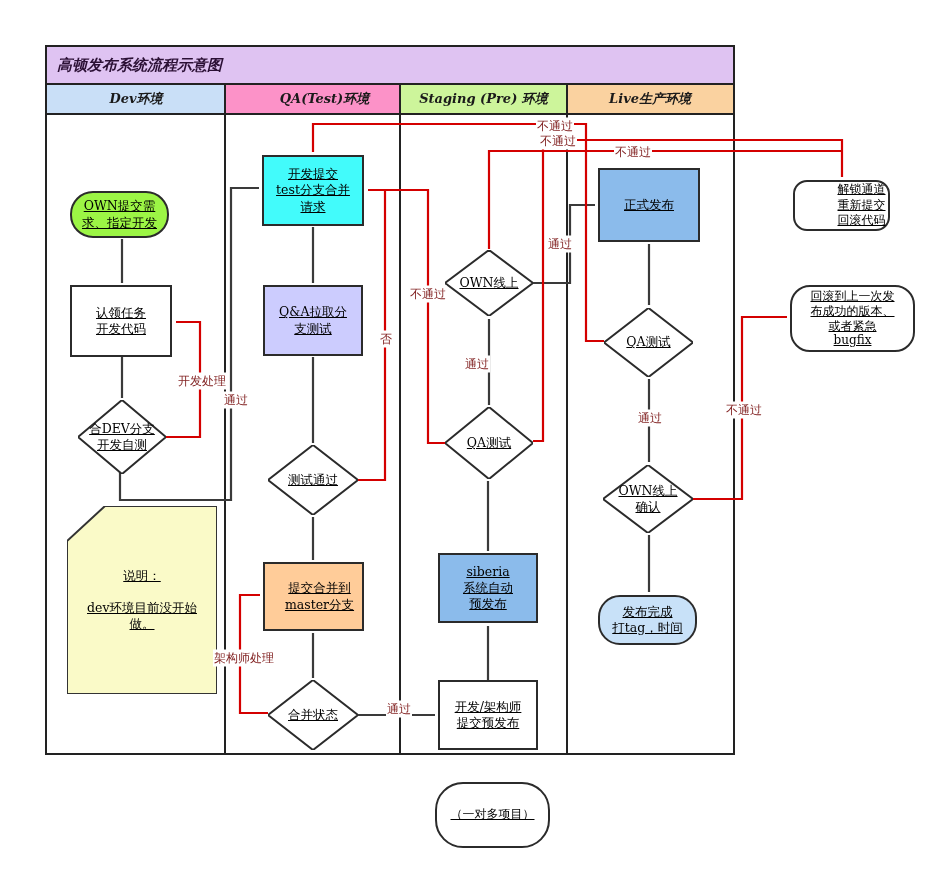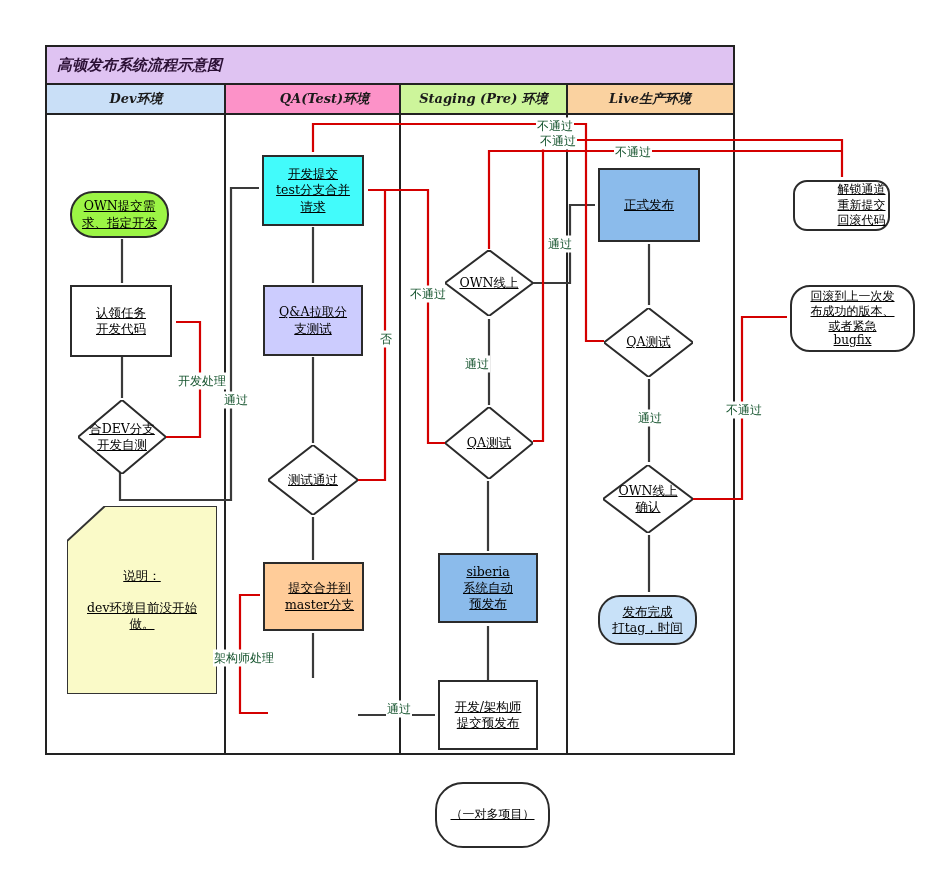--- a/index.html
+++ b/index.html
@@ -25,21 +25,21 @@
   .shape>.lbl{position:relative;z-index:1;white-space:pre-line;}
   .bg-green{background:#9CF545;}
   .bg-cyan{background:#42FBFB;}
   .bg-lav{background:#CCCCFE;}
   .bg-org{background:#FFCC99;padding-left:12px;}
   .bg-blue{background:#8BBBEB;}
   .bg-lblue{background:#C8E1F8;}
   .bg-white{background:#fff;}
   
   .elabel{position:absolute;transform:translate(-50%,-50%);background:#fff;padding:0 1px;
-    font:12px "DejaVu Serif",serif;color:#14532d;white-space:nowrap;z-index:3;}
+    font:12px "DejaVu Serif",serif;color:#7f1d1d;white-space:nowrap;z-index:3;}
   
   #wires{position:absolute;left:0;top:0;z-index:1;pointer-events:none;}
   #wires path{fill:none;stroke-width:2.2px;}
   .blk{stroke:#3A3A3A;}
   .red{stroke:#D40000;}
 </style>
 </head>
 <body>
 
 <div id="stage">
@@ -117,20 +117,26 @@
   <div class="node rect bg-lav" style="left:263px;top:285px;width:100px;height:71px;text-align:center;">Q&amp;A拉取分
 支测试</div>
   <div class="node shape" style="left:268px;top:445px;width:90px;height:70px;">
     <svg viewBox="0 0 100 100" preserveAspectRatio="none">
         <polygon points="50,0 100,50 50,100 0,50" fill="#fff" stroke="#2b2b2b" stroke-width="2" vector-effect="non-scaling-stroke"></polygon>
       </svg>
     <div class="lbl">测试通过</div>
   </div>
   <div class="node rect bg-org" style="left:263px;top:562px;width:101px;height:69px;">提交合并到
 master分支</div>
+  <div class="node shape" style="left:268px;top:680px;width:90px;height:70px;">
+    <svg viewBox="0 0 100 100" preserveAspectRatio="none">
+        <polygon points="50,0 100,50 50,100 0,50" fill="#fff" stroke="#2b2b2b" stroke-width="2" vector-effect="non-scaling-stroke"></polygon>
+      </svg>
+    <div class="lbl">合并状态</div>
+  </div>
 
   <div class="node shape" style="left:445px;top:250px;width:88px;height:66px;">
     <svg viewBox="0 0 100 100" preserveAspectRatio="none">
         <polygon points="50,0 100,50 50,100 0,50" fill="#fff" stroke="#2b2b2b" stroke-width="2" vector-effect="non-scaling-stroke"></polygon>
       </svg>
     <div class="lbl">OWN线上</div>
   </div>
   <div class="node shape" style="left:445px;top:407px;width:88px;height:72px;">
     <svg viewBox="0 0 100 100" preserveAspectRatio="none">
         <polygon points="50,0 100,50 50,100 0,50" fill="#fff" stroke="#2b2b2b" stroke-width="2" vector-effect="non-scaling-stroke"></polygon>

